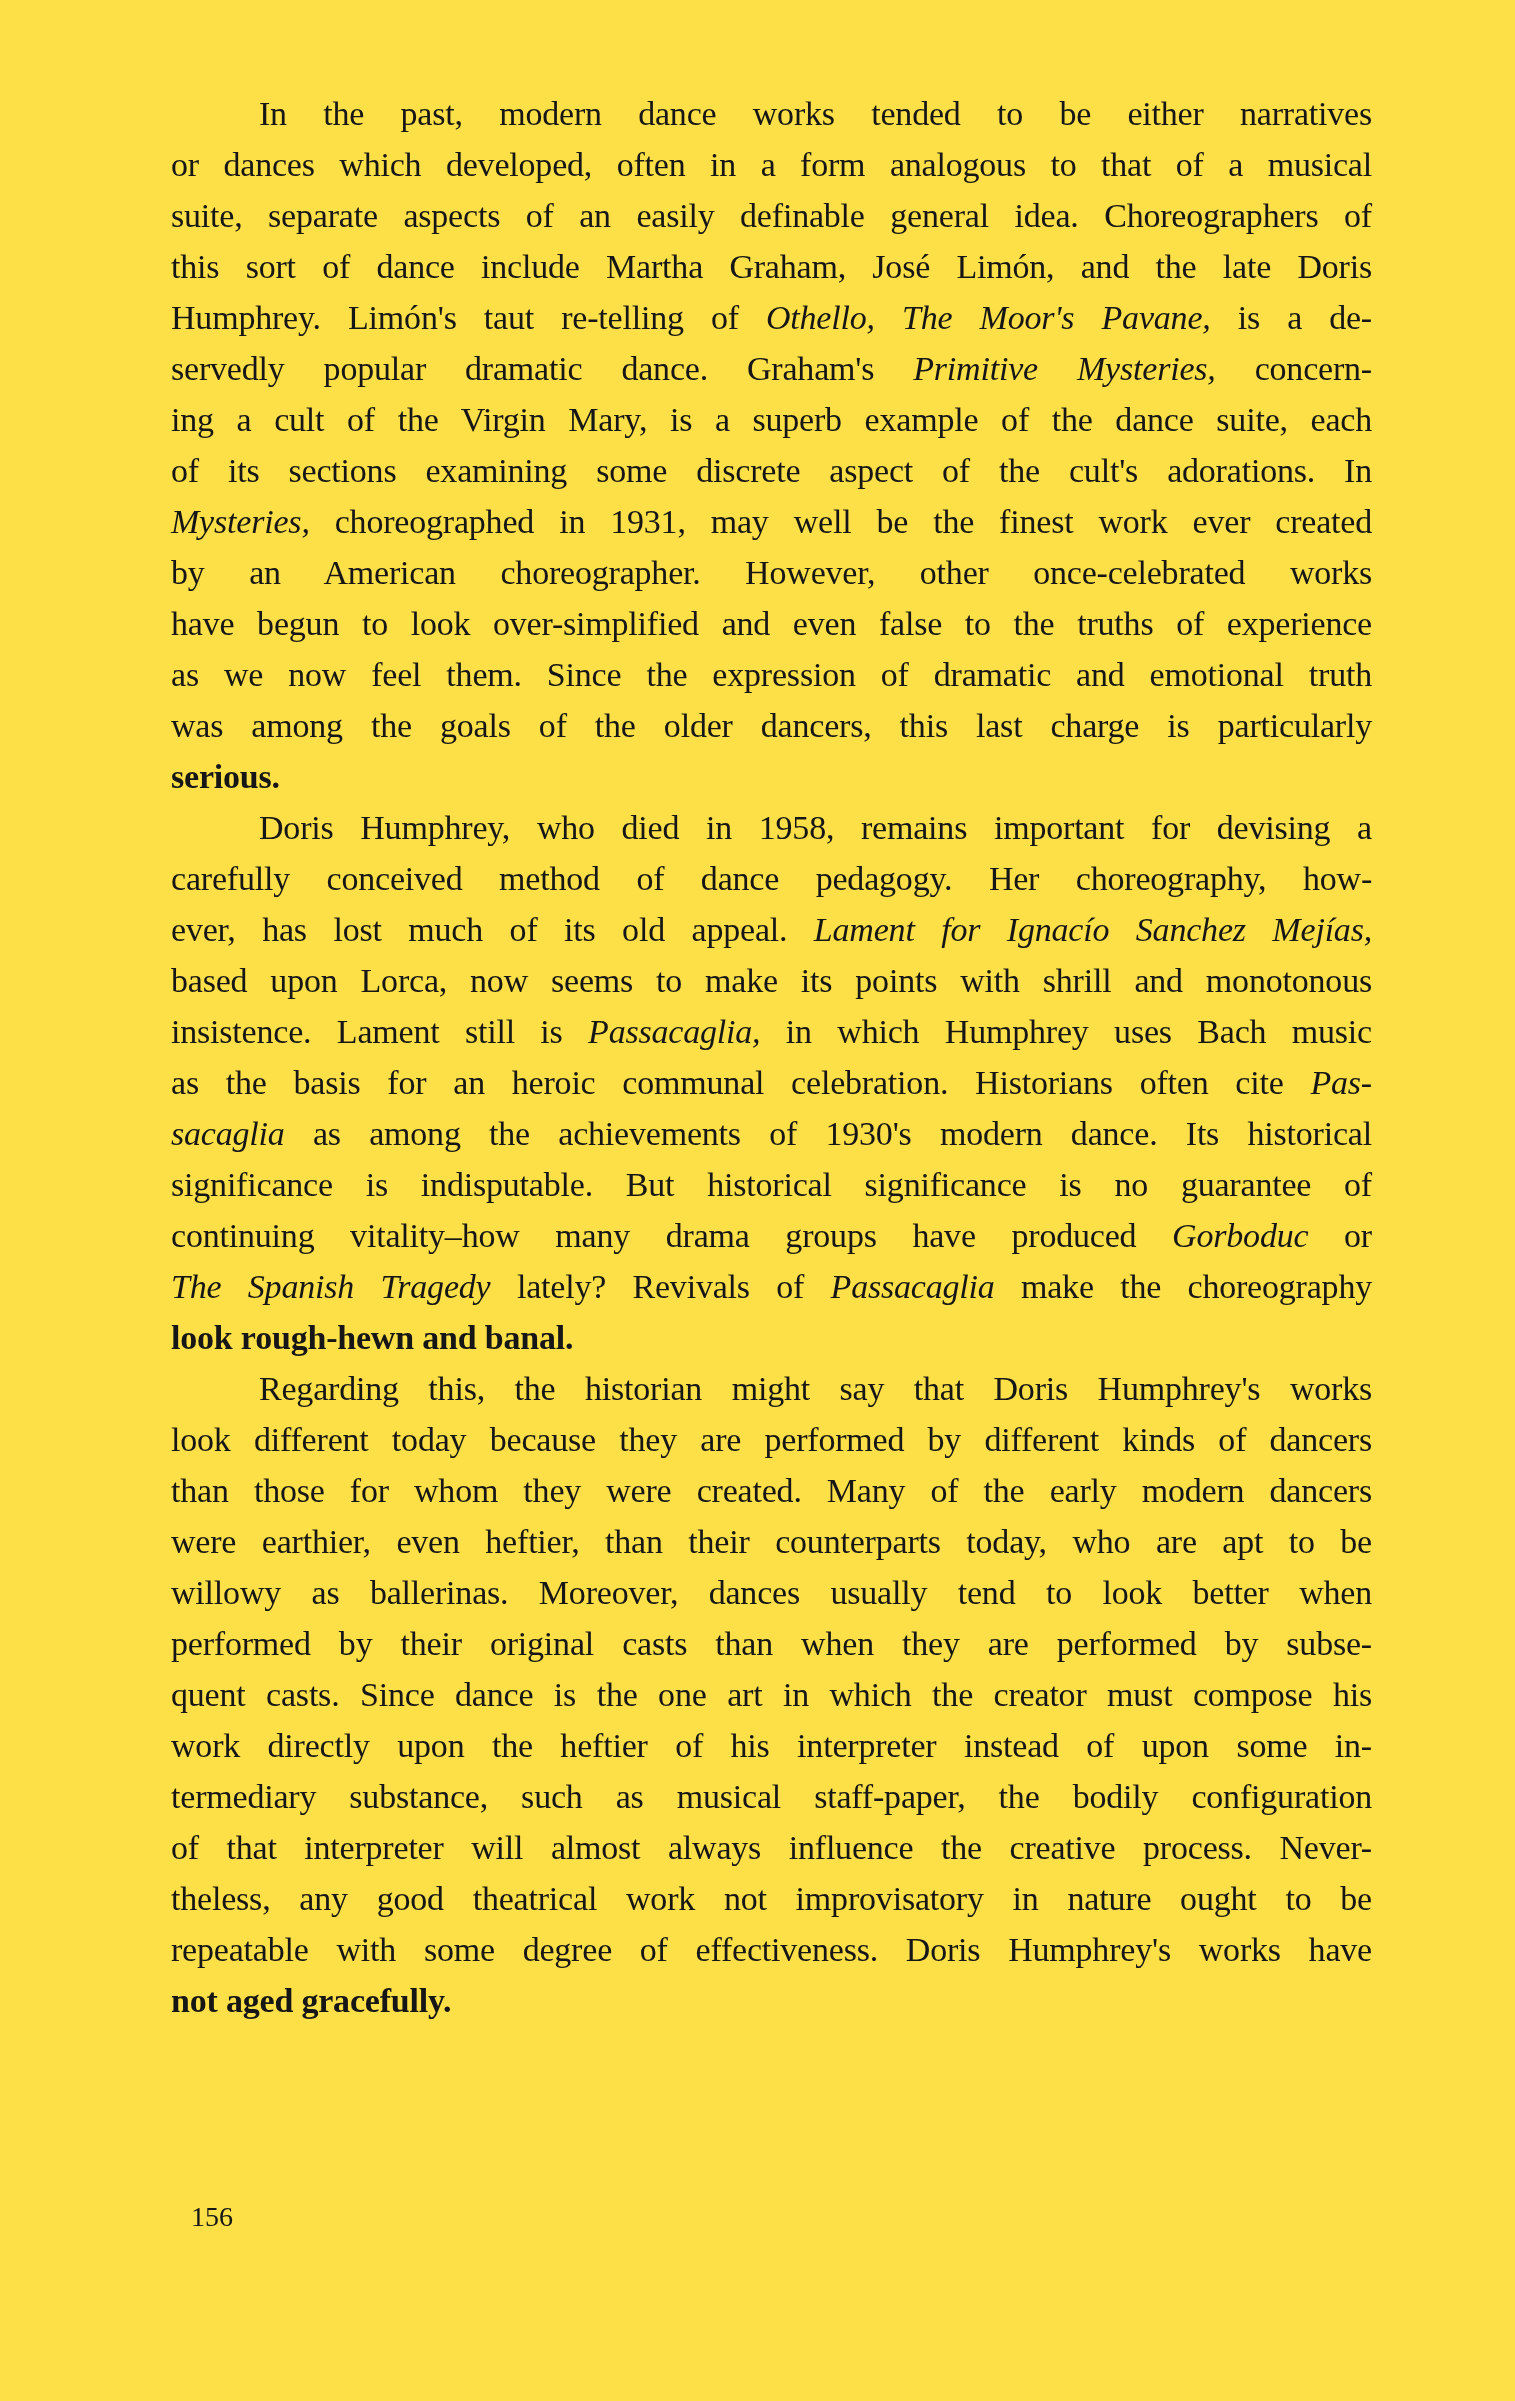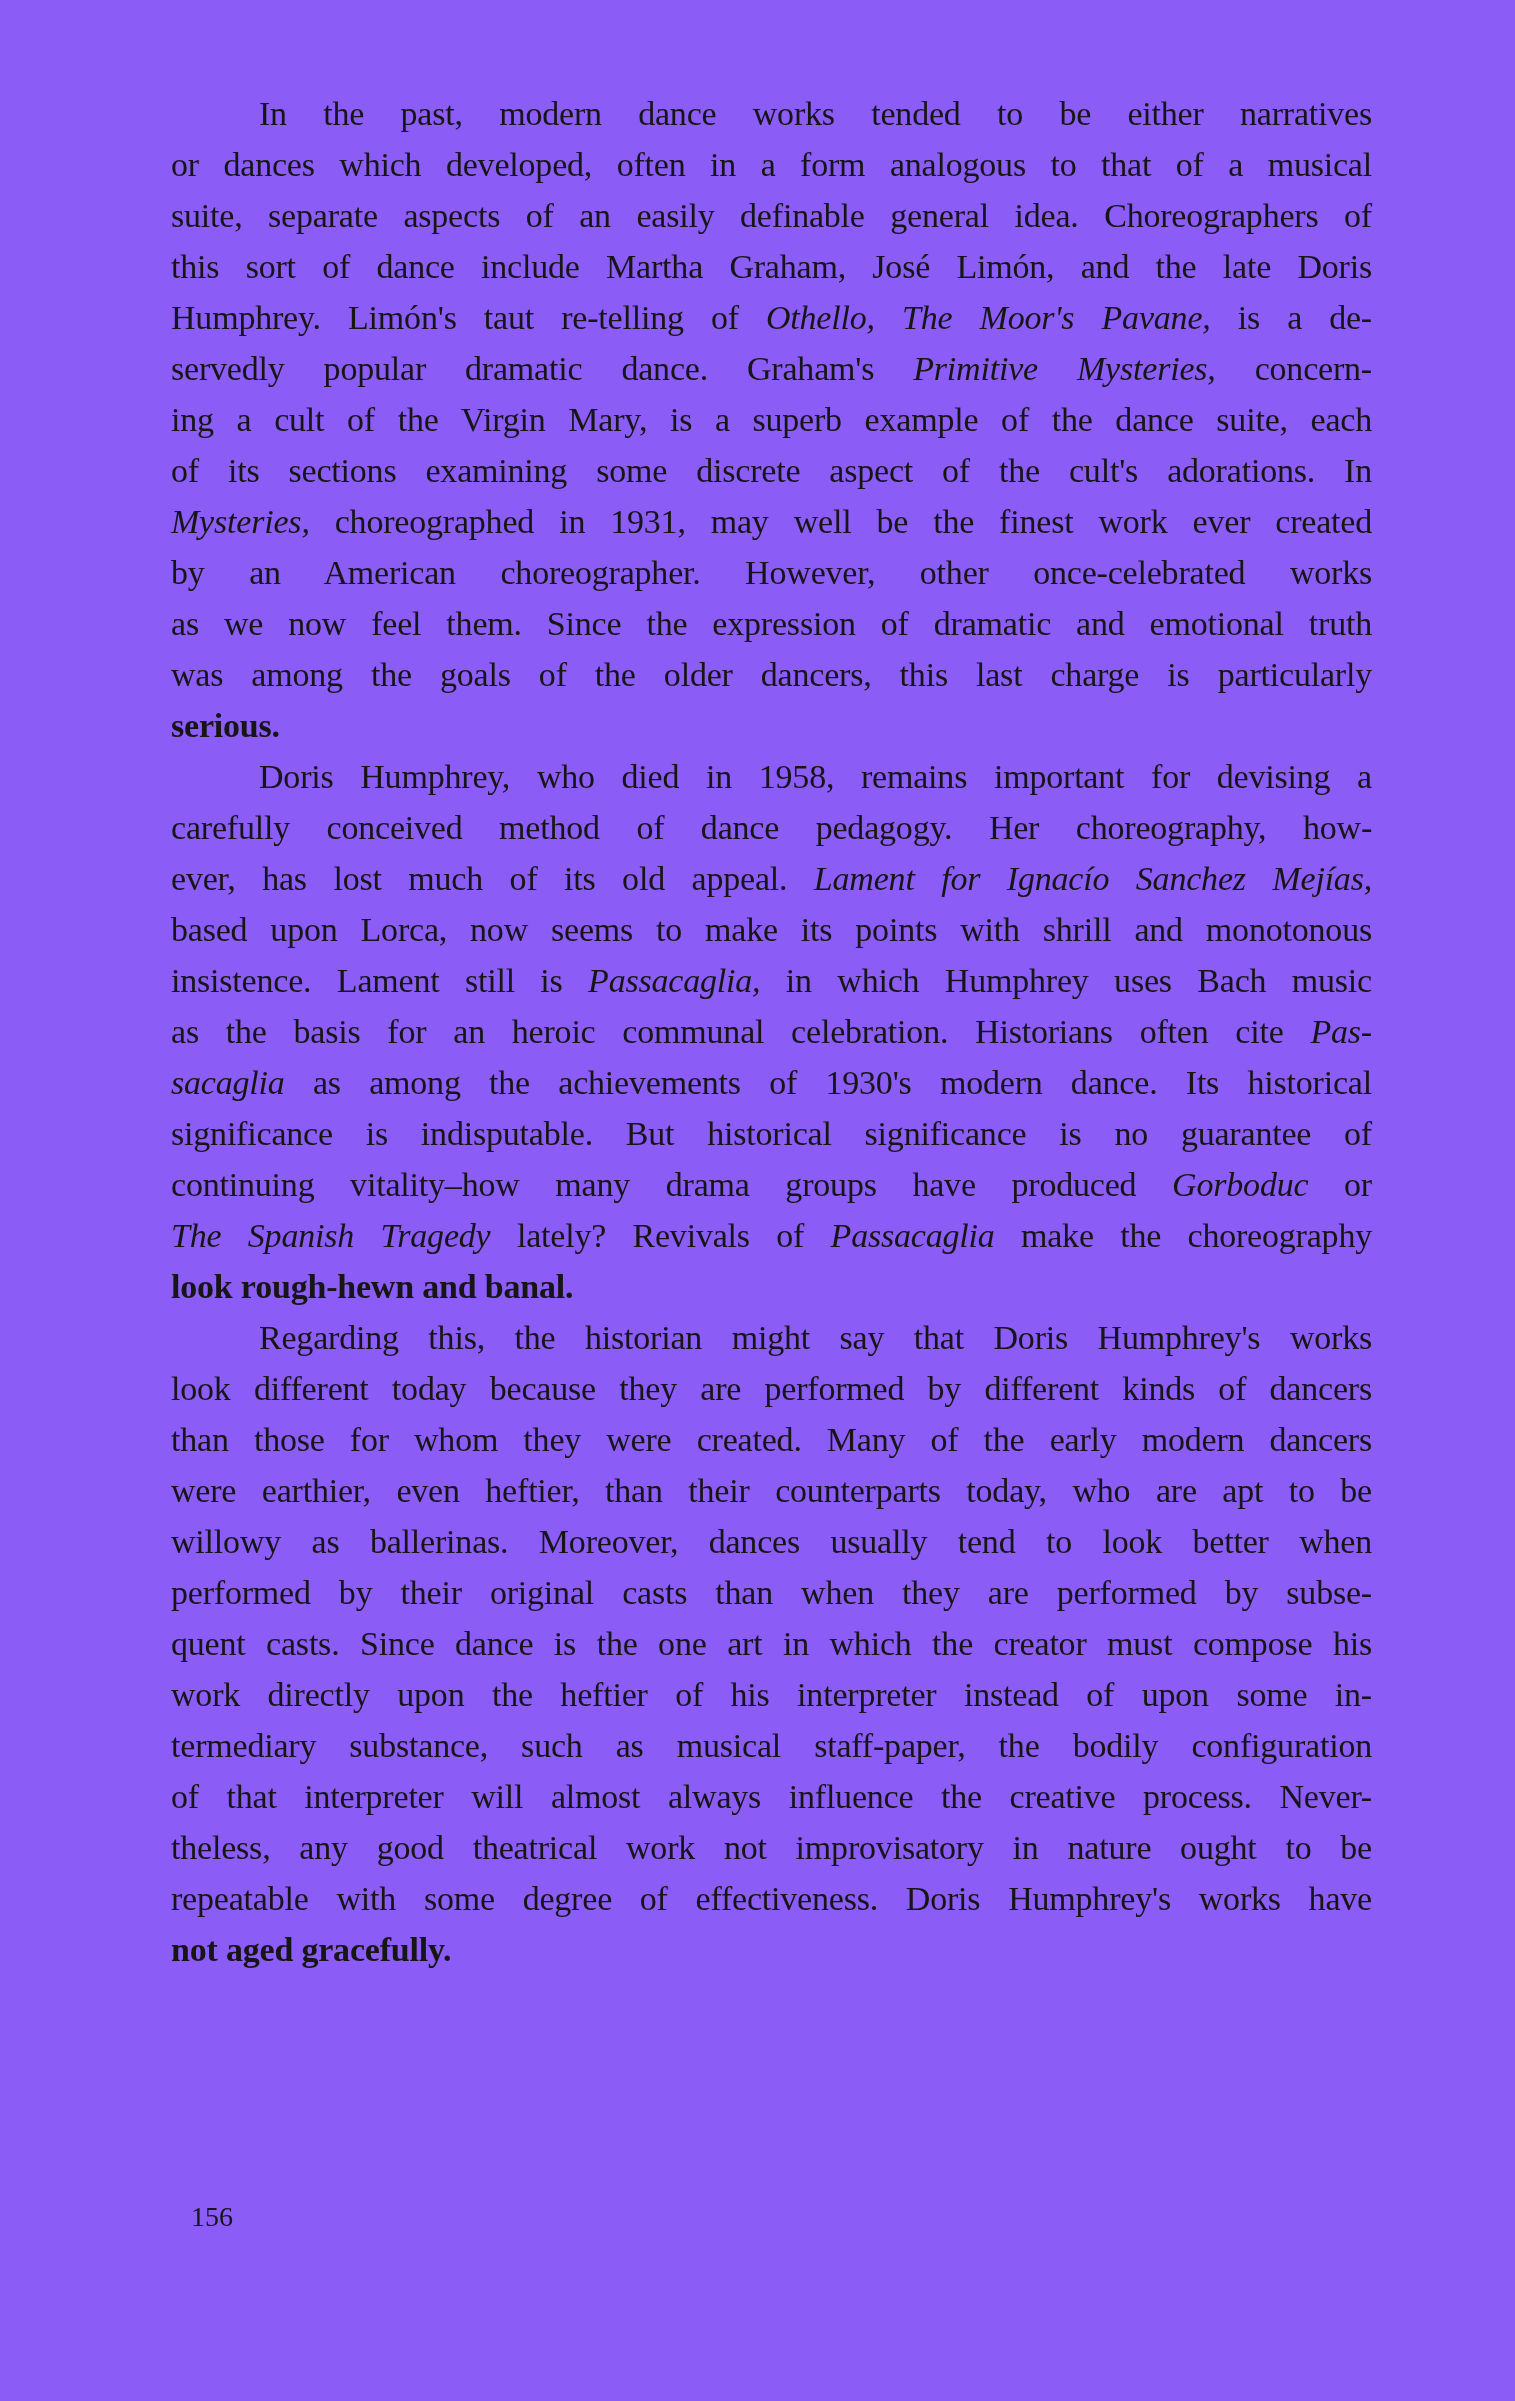--- a/index.html
+++ b/index.html
@@ -13,21 +13,21 @@
     position: relative;
     overflow: hidden;
     color: #161616;
     font-family: "Liberation Serif", "DejaVu Serif", serif;
   }
   .page {
     position: absolute;
     left: 0; top: 0;
     width: 1515px;
     height: 2401px;
-    background: #8b5cf6;
+    background: #fde047;
   }
   .text-block {
     position: absolute;
     left: 171px;
     top: 88px;
     width: 1201px;
   }
   .line {
     display: block;
     height: 51px;
@@ -64,20 +64,21 @@
         <span class="line indent"><span class="seg">In the past, modern dance works tended to be either narratives</span></span>
         <span class="line"><span class="seg">or dances which developed, often in a form analogous to that of a musical</span></span>
         <span class="line"><span class="seg">suite, separate aspects of an easily definable general idea. Choreographers of</span></span>
         <span class="line"><span class="seg">this sort of dance include Martha Graham, José Limón, and the late Doris</span></span>
         <span class="line"><span class="seg">Humphrey. Limón's taut re-telling of </span><span class="seg it">Othello, The Moor's Pavane,</span><span class="seg"> is a de-</span></span>
         <span class="line"><span class="seg">servedly popular dramatic dance. Graham's </span><span class="seg it">Primitive Mysteries,</span><span class="seg"> concern-</span></span>
         <span class="line"><span class="seg">ing a cult of the Virgin Mary, is a superb example of the dance suite, each</span></span>
         <span class="line"><span class="seg">of its sections examining some discrete aspect of the cult's adorations. In</span></span>
         <span class="line"><span class="seg it">Mysteries,</span><span class="seg"> choreographed in 1931, may well be the finest work ever created</span></span>
         <span class="line"><span class="seg">by an American choreographer. However, other once-celebrated works</span></span>
+        <span class="line"><span class="seg">have begun to look over-simplified and even false to the truths of experience</span></span>
         <span class="line"><span class="seg">as we now feel them. Since the expression of dramatic and emotional truth</span></span>
         <span class="line"><span class="seg">was among the goals of the older dancers, this last charge is particularly</span></span>
         <span class="line last"><span class="seg">serious.</span></span>
       </div>
       <div class="paragraph">
         <span class="line indent"><span class="seg">Doris Humphrey, who died in 1958, remains important for devising a</span></span>
         <span class="line"><span class="seg">carefully conceived method of dance pedagogy. Her choreography, how-</span></span>
         <span class="line"><span class="seg">ever, has lost much of its old appeal. </span><span class="seg it">Lament for Ignacío Sanchez Mejías,</span></span>
         <span class="line"><span class="seg">based upon Lorca, now seems to make its points with shrill and monotonous</span></span>
         <span class="line"><span class="seg">insistence. Lament still is </span><span class="seg it">Passacaglia,</span><span class="seg"> in which Humphrey uses Bach music</span></span>

